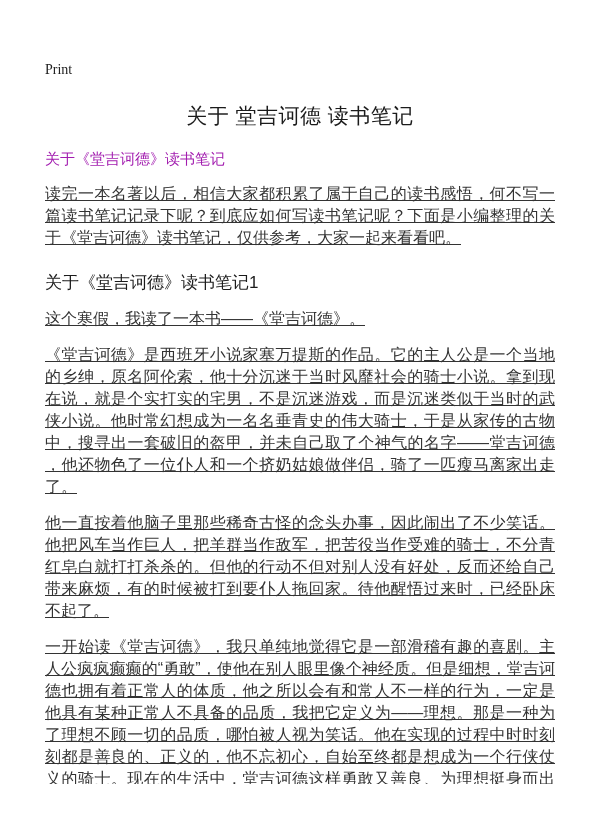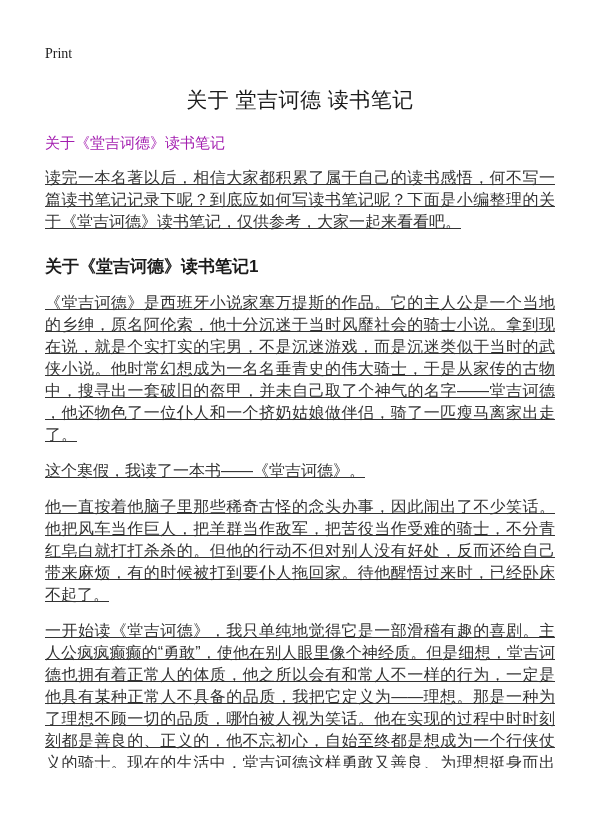--- a/index.html
+++ b/index.html
@@ -4,21 +4,21 @@
 <style>
   html, body {
     margin: 0;
     padding: 0;
     background: #ffffff;
   }
   .page {
     position: relative;
     width: 600px;
     height: 768px;
-    margin: 0 auto;
+    margin: 16px auto;
     background: #ffffff;
     box-sizing: border-box;
     padding: 44px 45px 0 45px;
     overflow: hidden;
     font-family: "Liberation Sans", "DejaVu Sans", sans-serif;
     color: #333333;
   }
   .print-label {
     font-family: "Liberation Serif", "DejaVu Serif", serif;
     font-size: 14px;
@@ -44,42 +44,42 @@
     line-height: 22px;
     text-align: justify;
     line-break: anywhere;
     word-break: break-all;
     color: #333333;
     text-decoration: underline;
   }
   .section-heading {
     margin: 22px 0 0 0;
     font-size: 17px;
-    font-weight: bold;
+    font-weight: normal;
     color: #1b1b1b;
   }
 </style>
 </head>
 <body>
 
 <div class="page">
 
   <span class="print-label">Print</span>
 
   <h1 class="doc-title">关于 堂吉诃德 读书笔记</h1>
 
   <div class="doc-subtitle">关于《堂吉诃德》读书笔记</div>
 
   <p class="para">读完一本名著以后，相信大家都积累了属于自己的读书感悟，何不写一篇读书笔记记录下呢？到底应如何写读书笔记呢？下面是小编整理的关于《堂吉诃德》读书笔记，仅供参考，大家一起来看看吧。</p>
 
   <h2 class="section-heading">关于《堂吉诃德》读书笔记1</h2>
 
+  <p class="para">这个寒假，我读了一本书——《堂吉诃德》。</p>
+
   <p class="para">《堂吉诃德》是西班牙小说家塞万提斯的作品。它的主人公是一个当地的乡绅，原名阿伦索，他十分沉迷于当时风靡社会的骑士小说。拿到现在说，就是个实打实的宅男，不是沉迷游戏，而是沉迷类似于当时的武侠小说。他时常幻想成为一名名垂青史的伟大骑士，于是从家传的古物中，搜寻出一套破旧的盔甲，并未自己取了个神气的名字——堂吉诃德，他还物色了一位仆人和一个挤奶姑娘做伴侣，骑了一匹瘦马离家出走了。</p>
-
-  <p class="para">这个寒假，我读了一本书——《堂吉诃德》。</p>
 
   <p class="para">他一直按着他脑子里那些稀奇古怪的念头办事，因此闹出了不少笑话。他把风车当作巨人，把羊群当作敌军，把苦役当作受难的骑士，不分青红皂白就打打杀杀的。但他的行动不但对别人没有好处，反而还给自己带来麻烦，有的时候被打到要仆人拖回家。待他醒悟过来时，已经卧床不起了。</p>
 
   <p class="para">一开始读《堂吉诃德》，我只单纯地觉得它是一部滑稽有趣的喜剧。主人公疯疯癫癫的“勇敢”，使他在别人眼里像个神经质。但是细想，堂吉诃德也拥有着正常人的体质，他之所以会有和常人不一样的行为，一定是他具有某种正常人不具备的品质，我把它定义为——理想。那是一种为了理想不顾一切的品质，哪怕被人视为笑话。他在实现的过程中时时刻刻都是善良的、正义的，他不忘初心，自始至终都是想成为一个行侠仗义的骑士。现在的生活中，堂吉诃德这样勇敢又善良、为理想挺身而出的人屈指可数。我们小时候都曾经许下过成为骑士、拯救世界这样的鸿鹄之志，而大多数都是思想上的伟人，行动中的矮子，又有多少人能像堂吉诃德一样，把白日梦变成现实，大部分人都是怕被笑话而退缩了。有梦想并不可笑，可笑的是只敢想而不敢做。堂吉诃德的单纯，令人可笑，也令人可敬。</p>
 
   
 
 </div>
 
 </body></html>

